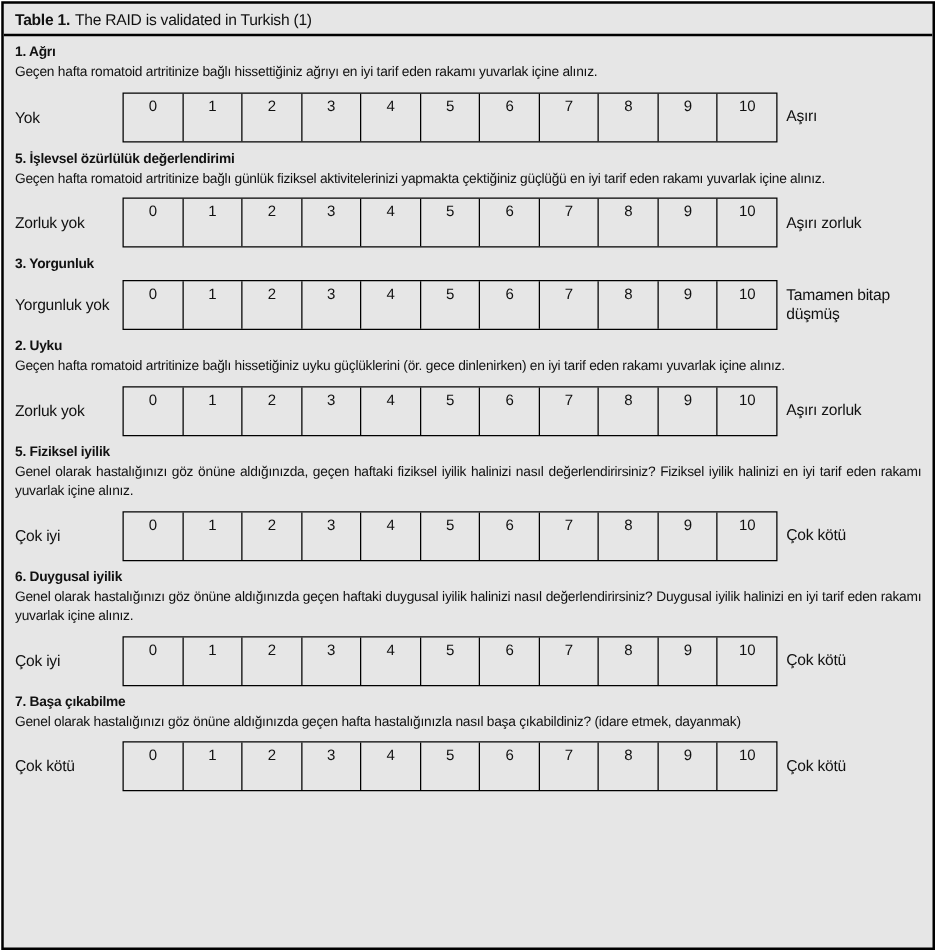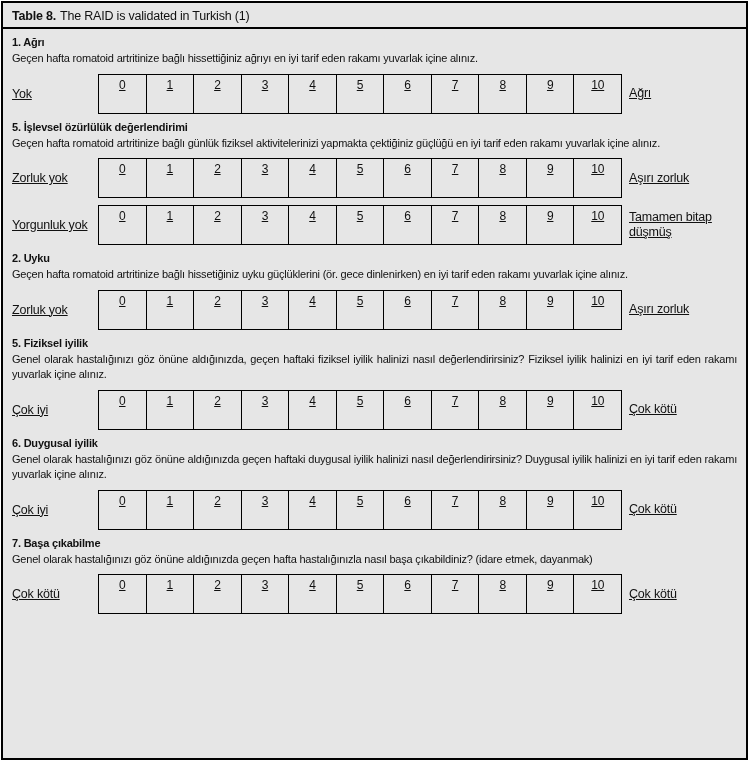--- a/index.html
+++ b/index.html
@@ -40,21 +40,20 @@
   .section-desc {
     font-size: 11px;
     line-height: 15.5px;
     text-align: justify;
     margin-top: 3px;
   }
   .scale-row {
     display: flex;
     align-items: center;
     margin: 7px 0 6px 0;
-    text-decoration: underline;
   }
   .anchor-left {
     flex: none;
     width: 86px;
     font-size: 12.5px;
     padding-right: 4px;
     box-sizing: border-box;
   }
   .scale-cells {
     flex: none;
@@ -79,42 +78,42 @@
     font-size: 12.5px;
     line-height: 15px;
   }
 </style>
 </head>
 <body>
 
 <div class="table-frame">
 
   <div class="caption-row">
-    <span class="caption-label">Table 8.</span><span>The RAID is validated in Turkish (1)</span>
+    <span class="caption-label">Table 1.</span><span>The RAID is validated in Turkish (1)</span>
   </div>
 
   <div class="section">
     <div class="section-heading">1. Ağrı</div>
     <div class="section-desc">Geçen hafta romatoid artritinize bağlı hissettiğiniz ağrıyı en iyi tarif eden rakamı yuvarlak içine alınız.</div>
     <div class="scale-row">
       <div class="anchor-left">Yok</div>
       <div class="scale-cells">
           <div class="scale-cell">0</div>
           <div class="scale-cell">1</div>
           <div class="scale-cell">2</div>
           <div class="scale-cell">3</div>
           <div class="scale-cell">4</div>
           <div class="scale-cell">5</div>
           <div class="scale-cell">6</div>
           <div class="scale-cell">7</div>
           <div class="scale-cell">8</div>
           <div class="scale-cell">9</div>
           <div class="scale-cell">10</div>
         </div>
-      <div class="anchor-right">Ağrı</div>
+      <div class="anchor-right">Aşırı</div>
     </div>
   </div>
 
   <div class="section">
     <div class="section-heading">5. İşlevsel özürlülük değerlendirimi</div>
     <div class="section-desc">Geçen hafta romatoid artritinize bağlı günlük fiziksel aktivitelerinizi yapmakta çektiğiniz güçlüğü en iyi tarif eden rakamı yuvarlak içine alınız.</div>
     <div class="scale-row">
       <div class="anchor-left">Zorluk yok</div>
       <div class="scale-cells">
           <div class="scale-cell">0</div>
@@ -127,20 +126,21 @@
           <div class="scale-cell">7</div>
           <div class="scale-cell">8</div>
           <div class="scale-cell">9</div>
           <div class="scale-cell">10</div>
         </div>
       <div class="anchor-right">Aşırı zorluk</div>
     </div>
   </div>
 
   <div class="section">
+    <div class="section-heading">3. Yorgunluk</div>
     <div class="scale-row">
       <div class="anchor-left">Yorgunluk yok</div>
       <div class="scale-cells">
           <div class="scale-cell">0</div>
           <div class="scale-cell">1</div>
           <div class="scale-cell">2</div>
           <div class="scale-cell">3</div>
           <div class="scale-cell">4</div>
           <div class="scale-cell">5</div>
           <div class="scale-cell">6</div>

